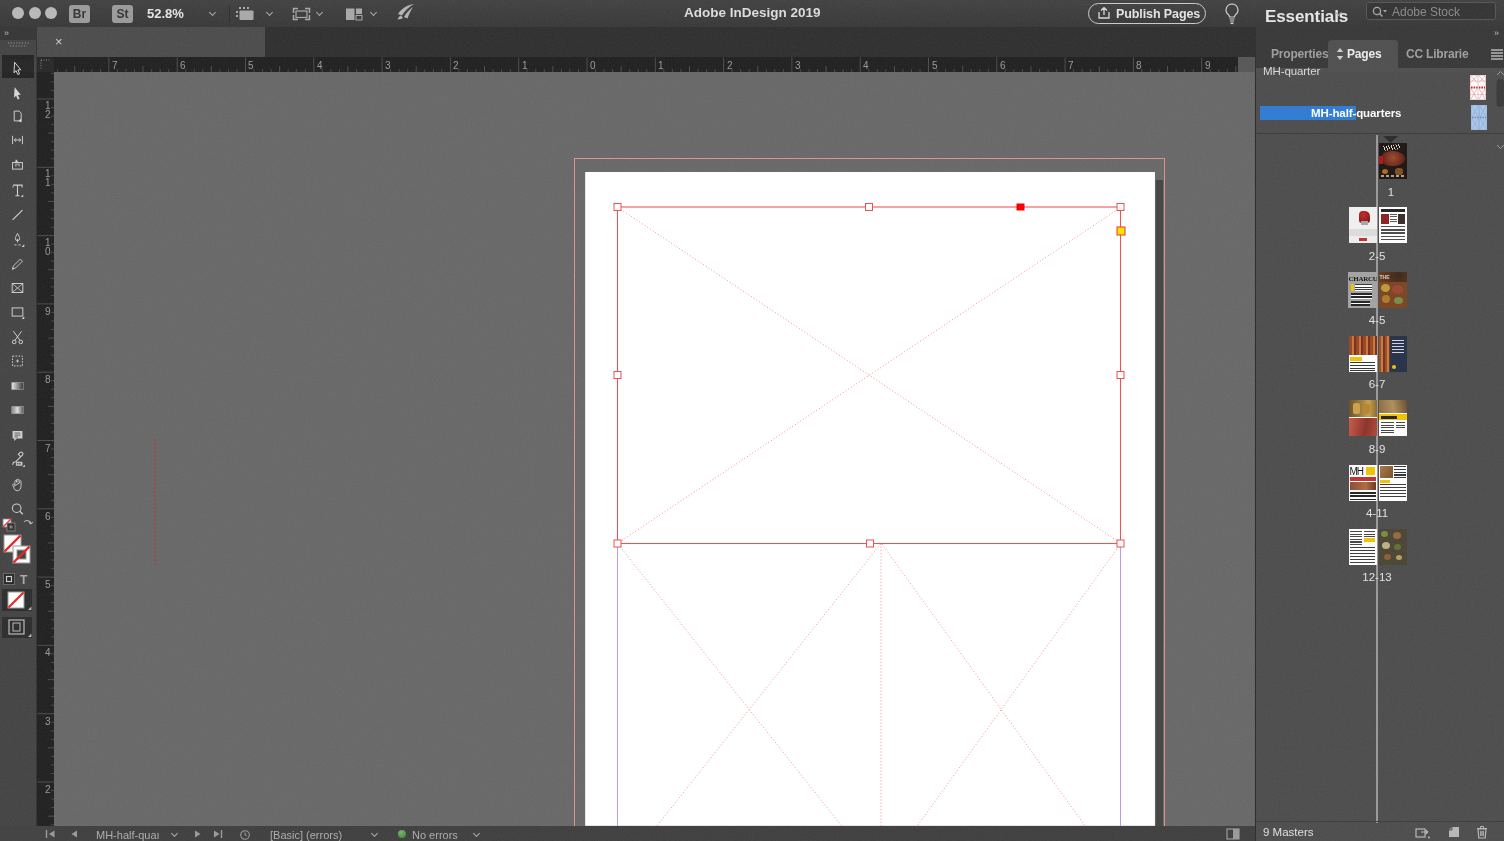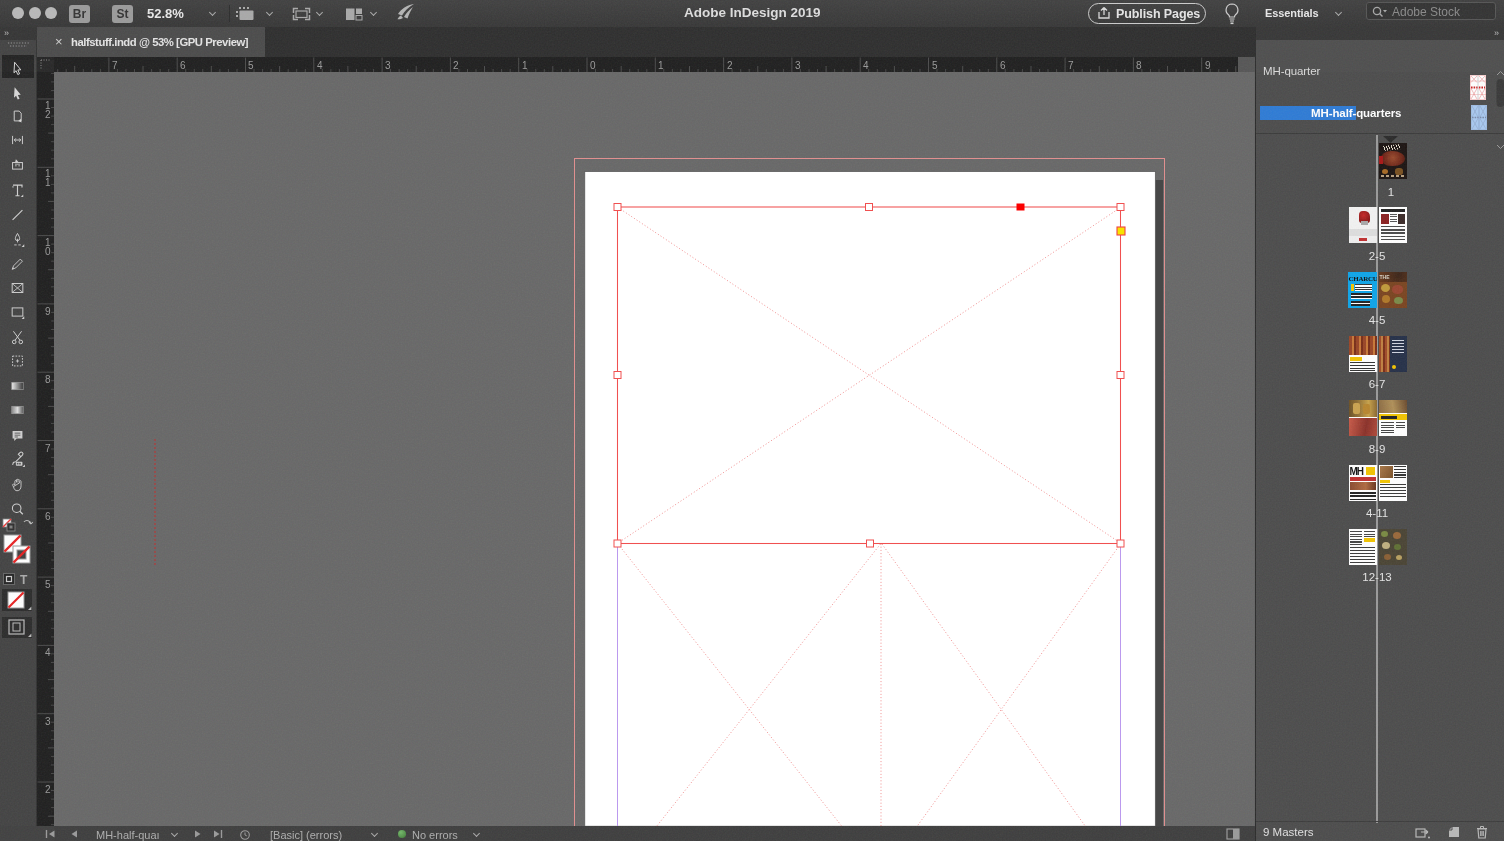--- a/index.html
+++ b/index.html
@@ -63,21 +63,21 @@
   <div style="position:absolute;left:1088px;top:2.5px;width:118px;height:21px;border:1.5px solid #cccccc;border-radius:12px;"></div>
   <svg class="abs" style="left:1097px;top:6px;" width="14" height="14" viewBox="0 0 14 14">
         <path d="M2 6 v6 h10 v-6 M7 9 V1.5 M7 1.5 l-3 3 M7 1.5 l3 3" stroke="#d8d8d8" stroke-width="1.3" fill="none"></path>
       </svg>
   <div style="position:absolute;left:1116px;top:6.5px;font-size:12.5px;font-weight:bold;color:#e6e6e6;letter-spacing:-0.1px;">Publish Pages</div>
   <svg class="abs" style="left:1224px;top:3px;" width="16" height="22" viewBox="0 0 16 22">
         <path d="M8 1 a6 6 0 0 1 3.5 10.8 c-0.8 0.6 -1 1.2 -1 2.2 h-5 c0 -1 -0.2 -1.6 -1 -2.2 A6 6 0 0 1 8 1 Z" fill="none" stroke="#cfcfcf" stroke-width="1.2"></path>
         <path d="M5.5 16 h5 M6 18 h4" stroke="#cfcfcf" stroke-width="1.1"></path>
         <rect x="6.5" y="19.5" width="3" height="1.6" fill="#cfcfcf"></rect>
       </svg>
-  <div style="position:absolute;left:1265px;top:6.5px;font-size:11px;font-weight:bold;color:#e8e8e8;letter-spacing:-0.1px;">Essentials</div>
+  <div style="position:absolute;left:1265px;top:6.5px;font-size:17px;font-weight:bold;color:#e8e8e8;letter-spacing:-0.1px;">Essentials</div>
   <div class="chev" style="left:1336px;top:9.5px;"></div>
   <div style="position:absolute;left:1366px;top:2px;width:130px;height:18px;background:#333333;border:1px solid #565656;border-radius:3px;"></div>
   <svg class="abs" style="left:1372px;top:5.5px;" width="16" height="12" viewBox="0 0 16 12">
         <circle cx="5" cy="5" r="3.6" fill="none" stroke="#a8a8a8" stroke-width="1.3"></circle>
         <path d="M7.6 7.6 L10.5 10.5" stroke="#a8a8a8" stroke-width="1.4"></path>
         <path d="M11 4 l4 0 l-2 2.6 z" fill="#a8a8a8"></path>
       </svg>
   <div style="position:absolute;left:1392px;top:4.5px;font-size:12px;color:#8a8a8a;">Adobe Stock</div>
 </div>
 
@@ -207,21 +207,20 @@
  <rect x="13" y="6" width="7" height="8" fill="none" stroke="#bbb" stroke-width="1"></rect>
  <path d="M28 20 l3.4 0 l0 -3.4 z" fill="#bbb"></path>
 </g>
 
 </svg>
     </div>
 
 <div id="tabbar" class="abs">
   <div id="tab">
         <span style="position:absolute;left:18px;top:0;color:#cfcfcf;font-weight:normal;font-size:13px;">×</span>
-        <span style="position:absolute;left:34px;top:0;letter-spacing:-0.45px;">halfstuff.indd @ 53% [GPU Preview]</span>
       </div>
 </div>
 
 <div id="hruler" class="abs">
       <svg width="1201" height="15" viewBox="0 0 1201 15">
 <path d="M71.9 0.5V15 M140.2 0.5V15 M208.5 0.5V15 M276.8 0.5V15 M345.1 0.5V15 M413.4 0.5V15 M481.7 0.5V15 M550.0 0.5V15 M618.3 0.5V15 M686.6 0.5V15 M754.9 0.5V15 M823.2 0.5V15 M891.5 0.5V15 M959.8 0.5V15 M1028.1 0.5V15 M1096.4 0.5V15 M1164.7 0.5V15" stroke="#4c4c4c" stroke-width="1"></path>
 <path d="M37.7 9V15 M106.0 9V15 M174.3 9V15 M242.6 9V15 M310.9 9V15 M379.2 9V15 M447.5 9V15 M515.8 9V15 M584.2 9V15 M652.5 9V15 M720.8 9V15 M789.1 9V15 M857.4 9V15 M925.7 9V15 M994.0 9V15 M1062.3 9V15 M1130.5 9V15 M1198.8 9V15" stroke="#4c4c4c" stroke-width="1"></path>
 <path d="M12.1 12V15 M20.7 12V15 M29.2 12V15 M46.3 12V15 M54.8 12V15 M63.4 12V15 M80.4 12V15 M89.0 12V15 M97.5 12V15 M114.6 12V15 M123.1 12V15 M131.7 12V15 M148.7 12V15 M157.3 12V15 M165.8 12V15 M182.9 12V15 M191.4 12V15 M200.0 12V15 M217.0 12V15 M225.6 12V15 M234.1 12V15 M251.2 12V15 M259.7 12V15 M268.3 12V15 M285.3 12V15 M293.9 12V15 M302.4 12V15 M319.5 12V15 M328.0 12V15 M336.6 12V15 M353.6 12V15 M362.2 12V15 M370.7 12V15 M387.8 12V15 M396.3 12V15 M404.9 12V15 M421.9 12V15 M430.5 12V15 M439.0 12V15 M456.1 12V15 M464.6 12V15 M473.2 12V15 M490.2 12V15 M498.8 12V15 M507.3 12V15 M524.4 12V15 M532.9 12V15 M541.5 12V15 M558.5 12V15 M567.1 12V15 M575.6 12V15 M592.7 12V15 M601.2 12V15 M609.8 12V15 M626.8 12V15 M635.4 12V15 M643.9 12V15 M661.0 12V15 M669.5 12V15 M678.1 12V15 M695.1 12V15 M703.7 12V15 M712.2 12V15 M729.3 12V15 M737.8 12V15 M746.4 12V15 M763.4 12V15 M772.0 12V15 M780.5 12V15 M797.6 12V15 M806.1 12V15 M814.7 12V15 M831.7 12V15 M840.3 12V15 M848.8 12V15 M865.9 12V15 M874.4 12V15 M883.0 12V15 M900.0 12V15 M908.6 12V15 M917.1 12V15 M934.2 12V15 M942.7 12V15 M951.3 12V15 M968.3 12V15 M976.9 12V15 M985.4 12V15 M1002.5 12V15 M1011.0 12V15 M1019.6 12V15 M1036.6 12V15 M1045.2 12V15 M1053.7 12V15 M1070.8 12V15 M1079.3 12V15 M1087.9 12V15 M1104.9 12V15 M1113.5 12V15 M1122.0 12V15 M1139.1 12V15 M1147.6 12V15 M1156.2 12V15 M1173.2 12V15 M1181.8 12V15 M1190.3 12V15" stroke="#454545" stroke-width="1"></path>
 <g font-family="Liberation Sans" font-size="10" fill="#9a9a9a">
           <text x="75" y="11.5">7</text>
@@ -334,20 +333,35 @@
   <svg class="abs" style="left:1226px;top:2px;" width="14" height="12">
         <rect x="1" y="1" width="12" height="10" fill="none" stroke="#9a9a9a" stroke-width="1.2"></rect>
         <rect x="7" y="1" width="6" height="10" fill="#9a9a9a"></rect>
       </svg>
 </div>
 
 <div id="panel" class="abs">
   <div id="phead">
         <span style="position:absolute;right:6px;top:1px;color:#bbb;font-size:9px;">»</span>
       </div>
+  <div id="ptabs">
+    <div id="ptab-active"></div>
+    <div class="ptab" style="left:15px;">Properties</div>
+    <div class="ptab" style="left:80px;color:#efefef;width:62px;">
+          <svg style="position:absolute;left:0px;top:8px;" width="8" height="12" viewBox="0 0 8 12">
+            <path d="M4 0 L7.2 4 H0.8 Z" fill="#d0d0d0"></path>
+            <path d="M4 12 L7.2 8 H0.8 Z" fill="#d0d0d0"></path>
+          </svg>
+          <span style="position:absolute;left:11px;">Pages</span>
+        </div>
+    <div class="ptab" style="left:150px;">CC Librarie</div>
+    <svg class="abs" style="left:235px;top:8px;" width="12" height="12">
+          <path d="M0 2 h12 M0 5 h12 M0 8 h12 M0 11 h12" stroke="#b5b5b5" stroke-width="1.4"></path>
+        </svg>
+  </div>
 
   <div class="mrow" style="top:37px;">
         <span style="position:absolute;left:7px;top:1px;">MH-quarter</span>
       </div>
   <div class="thumb" style="left:214px;top:48px;width:16px;height:25px;background:#fff;">
     <svg width="16" height="25">
           <path d="M1 1 L7 7.5 M7 1 L1 7.5 M9 1 L15 7.5 M15 1 L9 7.5 M1 13.5 L7 24 M7 13.5 L1 24 M9 13.5 L15 24 M15 13.5 L9 24" stroke="#eda0a0" stroke-width="0.7"></path>
           <path d="M0.5 0.5 H15.5 V24.5 H0.5 Z M0.5 6 H15.5 M0.5 19.5 H15.5" stroke="#e87878" stroke-width="0.7" stroke-dasharray="1 1" fill="none"></path>
           <path d="M1 12.5 H15" stroke="#cc2222" stroke-width="2" stroke-dasharray="1.6 1"></path>
           <path d="M8 0 V25" stroke="#c8c8c8" stroke-width="0.8"></path>
@@ -391,21 +405,21 @@
         <div style="position:absolute;left:10px;top:31px;width:8px;height:3px;background:#c03030;"></div>
       </div>
   <div class="thumb" style="left:122.5px;top:180.3px;width:28px;height:36px;background:#fff;">
         <div style="position:absolute;left:2px;top:2px;width:24px;height:3px;background:#222;"></div>
         <div style="position:absolute;left:2px;top:7px;width:8px;height:10px;background:#8a2020;"></div>
         <div style="position:absolute;left:11px;top:7px;width:7px;height:10px;background:repeating-linear-gradient(#555 0 1px,#fff 1px 2.4px);"></div>
         <div style="position:absolute;left:19px;top:7px;width:7px;height:10px;background:#3a2a28;"></div>
         <div style="position:absolute;left:2px;top:19px;width:24px;height:15px;background:repeating-linear-gradient(#4a4a4a 0 1.4px,#fff 1.4px 3.2px);"></div>
       </div>
   <div class="plabel" style="left:91px;top:222.8px;">2-5</div>
-  <div class="thumb" style="left:91.5px;top:244.6px;width:29px;height:36px;background:#0ea5e9;">
+  <div class="thumb" style="left:91.5px;top:244.6px;width:29px;height:36px;background:#a3a3a3;">
         <div style="position:absolute;left:1px;top:3px;width:27px;height:7px;color:#111;font-family:'Liberation Serif',serif;font-weight:bold;font-size:7px;letter-spacing:-0.3px;">CHARCU</div>
         <div style="position:absolute;left:3px;top:12px;width:3px;height:7px;background:#f2c400;"></div>
         <div style="position:absolute;left:7px;top:12px;width:17px;height:7px;background:repeating-linear-gradient(#333 0 1.2px,#fff 1.2px 2.6px);"></div>
         <div style="position:absolute;left:3px;top:21px;width:21px;height:6px;background:repeating-linear-gradient(#222 0 1.6px,#fff 1.6px 3px);"></div>
         <div style="position:absolute;left:3px;top:29px;width:19px;height:5px;background:repeating-linear-gradient(#222 0 1.6px,#fff 1.6px 3px);"></div>
       </div>
   <div class="thumb" style="left:122.5px;top:244.6px;width:28px;height:36px;background:#7a4420;">
         <div style="position:absolute;left:0;top:0;width:28px;height:10px;background:radial-gradient(circle at 70% 30%,#3a2418,#6b3a1c);"></div>
         <div style="position:absolute;left:1px;top:2px;width:18px;height:5px;color:#d8d4c8;font-size:5px;font-weight:bold;">THE</div>
         <div style="position:absolute;left:2px;top:12px;width:9px;height:8px;background:#c09a3a;border-radius:50%;"></div>
@@ -433,21 +447,21 @@
       </div>
   <div class="thumb" style="left:122.5px;top:373.2px;width:28px;height:36px;background:#fff;">
         <div style="position:absolute;left:0;top:0;width:28px;height:13px;background:linear-gradient(80deg,#8a6a42,#b09058 50%,#6a4a2e);"></div>
         <div style="position:absolute;left:0;top:14px;width:28px;height:6px;background:#f2c400;"></div>
         <div style="position:absolute;left:2px;top:15.5px;width:16px;height:3px;background:#222;"></div>
         <div style="position:absolute;left:2px;top:22px;width:13px;height:11px;background:repeating-linear-gradient(#444 0 1.2px,#fff 1.2px 2.6px);"></div>
         <div style="position:absolute;left:17px;top:22px;width:9px;height:8px;background:repeating-linear-gradient(#444 0 1.2px,#fff 1.2px 2.6px);"></div>
       </div>
   <div class="plabel" style="left:91px;top:415.7px;">8-9</div>
   <div class="thumb" style="left:92.5px;top:437.5px;width:28px;height:36px;background:#fff;">
-        <div style="position:absolute;left:1px;top:1px;color:#111;font-size:10px;font-weight:bold;letter-spacing:-1px;">MH</div>
+        <div style="position:absolute;left:1px;top:1px;color:#111;font-size:10px;font-weight:normal;letter-spacing:-1px;">MH</div>
         <div style="position:absolute;left:17px;top:2px;width:9px;height:8px;background:#f2c400;"></div>
         <div style="position:absolute;left:1px;top:12px;width:26px;height:4px;background:#c03030;"></div>
         <div style="position:absolute;left:1px;top:17px;width:26px;height:8px;background:linear-gradient(90deg,#8a4a30,#b06a40 60%,#6a3620);"></div>
         <div style="position:absolute;left:1px;top:27px;width:26px;height:8px;background:repeating-linear-gradient(#222 0 1.6px,#fff 1.6px 3.4px);"></div>
       </div>
   <div class="thumb" style="left:122.5px;top:437.5px;width:28px;height:36px;background:#fff;">
         <div style="position:absolute;left:1px;top:1px;width:13px;height:12px;background:linear-gradient(120deg,#a87848,#7a5028);"></div>
         <div style="position:absolute;left:15px;top:1px;width:12px;height:12px;background:repeating-linear-gradient(#333 0 1.3px,#fff 1.3px 2.8px);"></div>
         <div style="position:absolute;left:1px;top:15px;width:10px;height:3px;background:#f2c400;"></div>
         <div style="position:absolute;left:1px;top:19px;width:26px;height:15px;background:repeating-linear-gradient(#3a3a3a 0 1.4px,#fff 1.4px 3px);"></div>

